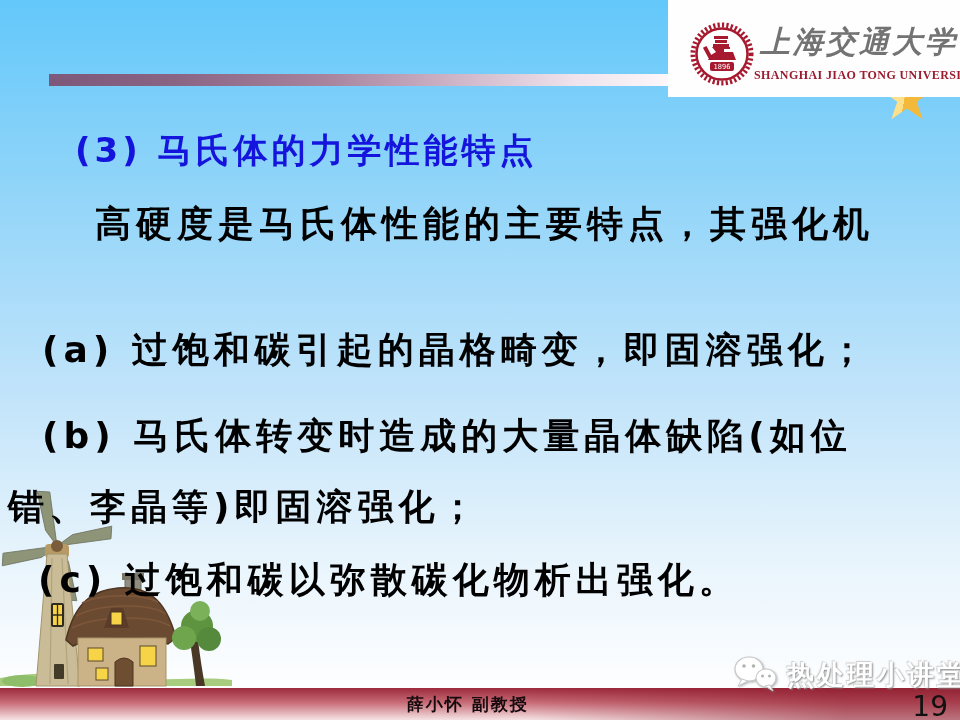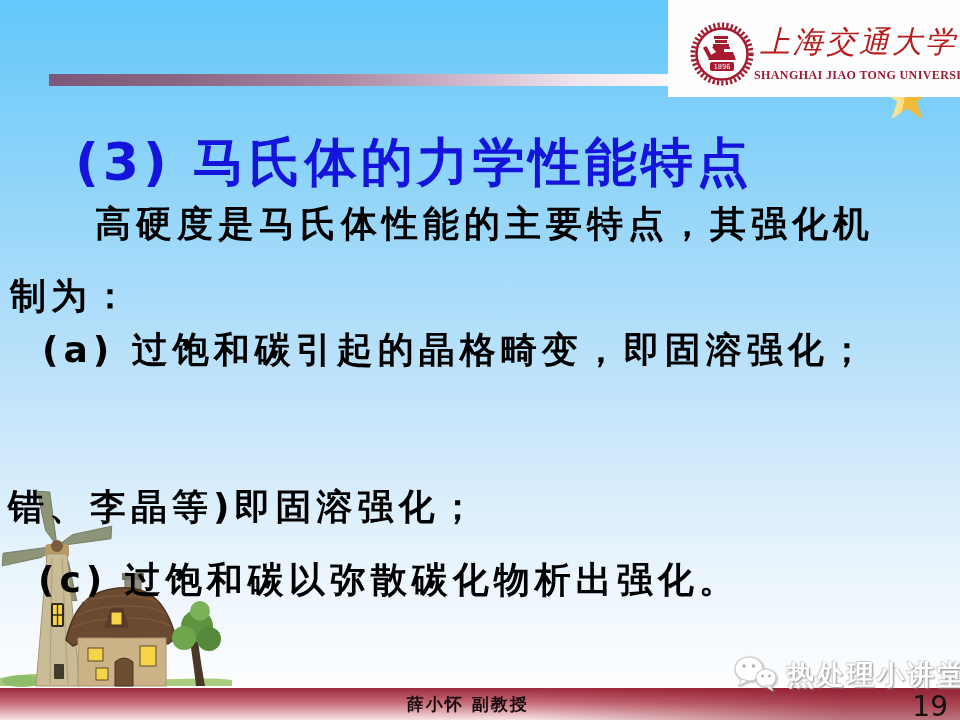--- a/index.html
+++ b/index.html
@@ -18,40 +18,40 @@
   }
   
   .logo-panel{
     position:absolute;left:668px;top:0;width:292px;height:97px;
     background:#FEFEFE;z-index:5;
     display:flex;align-items:center;
   }
   .seal{position:absolute;left:22px;top:22px;width:64px;height:64px;}
   .univ-cn{
     position:absolute;left:92px;top:22px;width:195px;
-    color:#b91c1c;font-size:30px;font-weight:normal;font-style:italic;
+    color:#737373;font-size:30px;font-weight:bold;font-style:italic;
     letter-spacing:3px;white-space:nowrap;
     font-family:"DejaVu Sans",sans-serif;
   }
   .univ-en{
     position:absolute;left:86px;top:68px;width:202px;
     color:#9B1B2F;font-size:12px;font-weight:bold;letter-spacing:.4px;
     font-family:"Liberation Serif",serif;white-space:nowrap;
   }
   
   .star{
     position:absolute;left:880px;top:72px;width:54px;height:52px;
     background:linear-gradient(100deg,#FFE08A 46%,#F2B93B 46%);
     clip-path:polygon(50% 0%,61% 35%,98% 35%,68% 57%,79% 91%,50% 70%,21% 91%,32% 57%,2% 35%,39% 35%);
     z-index:3;
   }
   
   .title{
     position:absolute;left:75px;top:128px;
-    color:#1414DC;font-size:52px;font-weight:bold;letter-spacing:4px;
+    color:#1414DC;font-size:34px;font-weight:bold;letter-spacing:4px;
     white-space:nowrap;z-index:3;
   }
   .bodyline{
     position:absolute;color:#000;font-size:36px;font-weight:bold;
     letter-spacing:5px;white-space:nowrap;z-index:3;
   }
   .l1{left:95px;top:200px;text-align:right;}
   .l2{left:10px;top:272px;}
   .l3{left:42px;top:326px;}
   .l4{left:42px;top:412px;}
@@ -112,22 +112,22 @@
       <rect x="20" y="40" width="24" height="9" rx="2" fill="#A6192E"></rect>
       <text x="32" y="47" text-anchor="middle" font-size="7" fill="#fff" font-family="DejaVu Sans Mono, monospace">1896</text>
     </svg>
     <div class="univ-cn">上海交通大学</div>
     <div class="univ-en">SHANGHAI JIAO TONG UNIVERSITY</div>
   </div>
 
   <div class="title">(3) 马氏体的力学性能特点</div>
 
   <div class="bodyline l1">高硬度是马氏体性能的主要特点，其强化机</div>
-  <div class="bodyline l2">制为：</div>
   <div class="bodyline l3">(a) 过饱和碳引起的晶格畸变，即固溶强化；</div>
+  <div class="bodyline l4">(b) 马氏体转变时造成的大量晶体缺陷(如位</div>
   <div class="bodyline l5">错、李晶等)即固溶强化；</div>
   <div class="bodyline l6">(c) 过饱和碳以弥散碳化物析出强化。</div>
 
   <svg class="windmill" viewBox="0 0 232 200">
 
     <path d="M0,198 L0,190 C40,182 80,186 120,190 C160,194 200,188 232,192 L232,198 Z" fill="#A8CC7E"></path>
     <ellipse cx="22" cy="193" rx="20" ry="6" fill="#8FBE6A"></ellipse>
 
     <g fill="#8E9478" stroke="#6F7560" stroke-width="0.8">
       <path transform="rotate(-15 57 58)" d="M57,58 L50,40 L52,0 L64,4 Z"></path>

